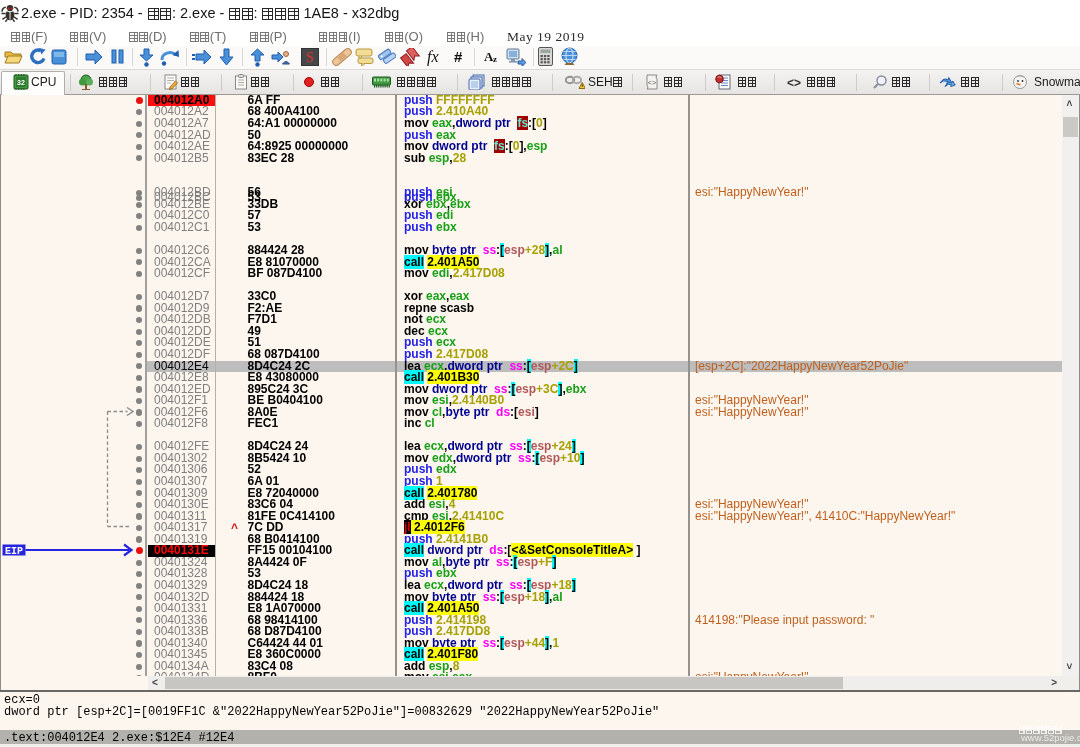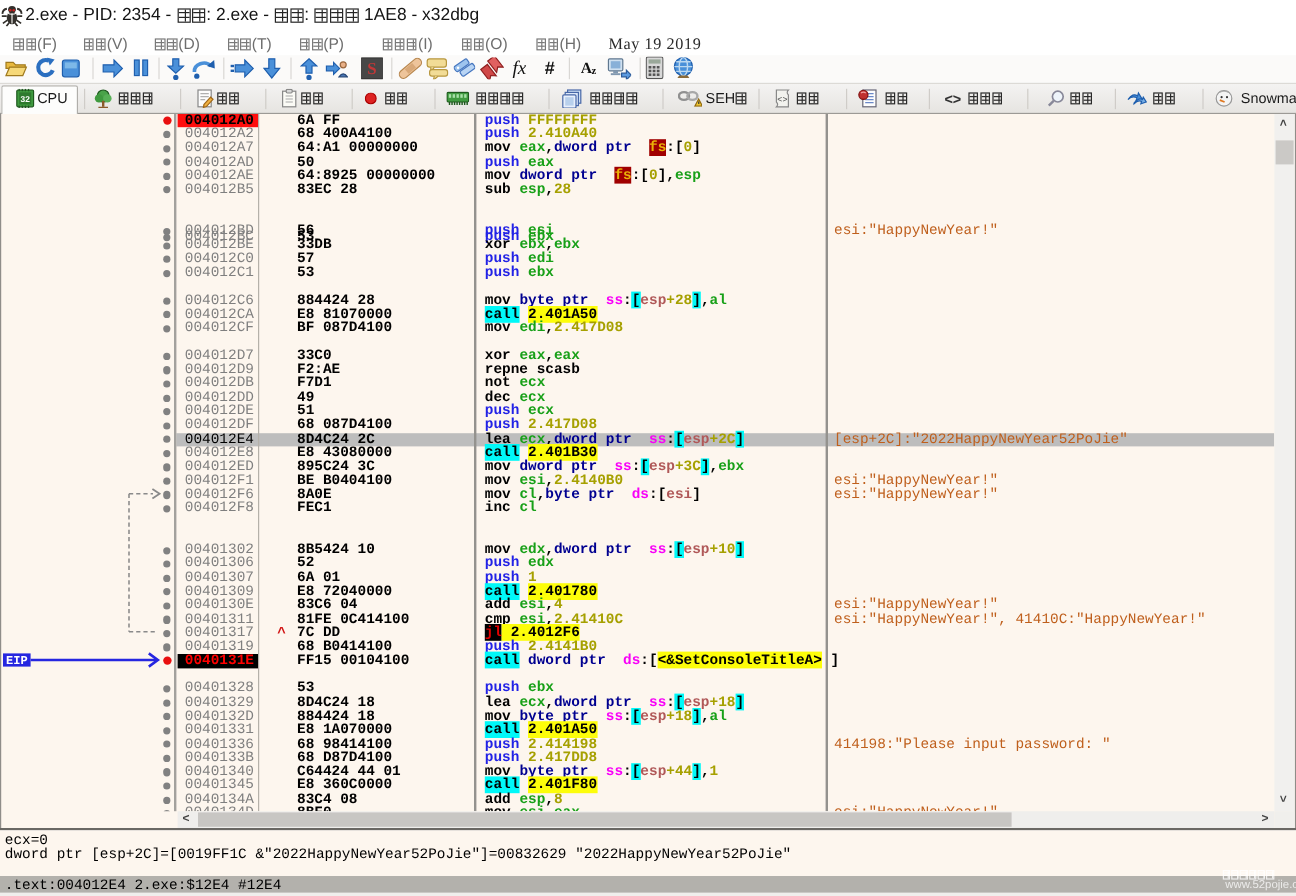--- a/index.html
+++ b/index.html
@@ -33,38 +33,38 @@
 #tabs { position:absolute; top:69px; left:0; width:1080px; height:25.5px;
   background:linear-gradient(#f4f3f2,#e6e4e1); border-top:1px solid #dcdad6; border-bottom:1px solid #9c9a96; }
 #tabs .active { position:absolute; left:1px; top:0.5px; width:64px; height:24.5px; background:#fdfdfc;
   border:1px solid #b0aeaa; border-bottom:none; border-radius:2px 2px 0 0; }
 .tlbl { position:absolute; top:5px; font-size:12px; color:#1a1a1a; }
 
 
 #main { position:absolute; top:95px; left:0; width:1080px; height:595px;
   background:#fdf6ee; border-left:1.5px solid #8f8d89; border-right:1.5px solid #8f8d89; overflow:hidden; }
 #rows { position:absolute; left:0; top:0; width:1061px; height:581px; overflow:hidden;
-  font-family:Liberation Mono, monospace; font-size:12px; font-weight:bold; }
+  font-family:Liberation Sans, sans-serif; font-size:12px; font-weight:bold; }
 .row { position:absolute; left:0; width:1061px; height:11.55px; line-height:11.55px; white-space:pre; }
 .selbar { position:absolute; left:146px; top:0; width:915px; height:11.55px; background:#bdbdbd; }
 .dot { position:absolute; left:135px; top:2.8px; width:6.2px; height:6.2px; border-radius:50%; background:#818181; }
 .rdot { left:134.5px; top:2.2px; width:7px; height:7px; background:#e90f0f; }
 .addr { position:absolute; left:146.5px; top:0; width:67px; height:11.5px; color:#7f7f7f; padding-left:6.5px; font-weight:normal }
 .addr.bp { background:#fe0e0e; color:#000; font-weight:bold }
 .addr.sel { color:#000; }
 .addr.eip { background:#000; color:#f00; font-weight:bold }
 .byt { position:absolute; left:246.5px; top:0; color:#000; }
 .ins { position:absolute; left:403px; top:0; color:#000; }
 .cmt { position:absolute; left:694px; top:0; color:#bf5f1c; font-weight:normal; }
 .caret { position:absolute; left:230px; top:1px; color:#d21616; }
 .b { color:#2222e6 } .n { color:#000090 } .g { color:#18a018 } .o { color:#a6a000 }
 .m { color:#f800f8 } .e { color:#b05858 }
 .cb { background:#00f8f8; color:#000 } .yb { background:#fdfd0a; color:#000 }
 .jr { background:#000000; color:#e00000 }
-.fsb { background:#a00000; color:#eab308 }
+.fsb { background:#a00000; color:#5eead4 }
 
 
 .vline { position:absolute; top:0; height:581px; }
 
 
 #jmp { position:absolute; left:0; top:0; }
 
 
 #vsb { position:absolute; left:1061px; top:0; width:17px; height:581px; background:#f1f0ee; }
 #vsb .thumb { position:absolute; left:1px; top:22px; width:15px; height:20px; background:#cbc9c6; }
@@ -379,29 +379,31 @@
 <div class="row" style="top:219.3px"><div class="dot"></div><div class="addr">004012DB</div><div class="byt">F7D1</div><div class="ins">not <i class="g">ecx</i></div></div>
 <div class="row" style="top:230.8px"><div class="dot"></div><div class="addr">004012DD</div><div class="byt">49</div><div class="ins">dec <i class="g">ecx</i></div></div>
 <div class="row" style="top:242.4px"><div class="dot"></div><div class="addr">004012DE</div><div class="byt">51</div><div class="ins"><i class="b">push</i> <i class="g">ecx</i></div></div>
 <div class="row" style="top:253.9px"><div class="dot"></div><div class="addr">004012DF</div><div class="byt">68 087D4100</div><div class="ins"><i class="b">push</i> <i class="o">2.417D08</i></div></div>
 <div class="row" style="top:265.5px"><div class="selbar"></div><div class="dot"></div><div class="addr sel">004012E4</div><div class="byt">8D4C24 2C</div><div class="ins">lea <i class="g">ecx</i>,<i class="n">dword ptr</i>  <i class="m">ss</i>:<i class="cb">[</i><i class="e">esp</i><i class="o">+2C</i><i class="cb">]</i></div><div class="cmt">[esp+2C]:"2022HappyNewYear52PoJie"</div></div>
 <div class="row" style="top:277.0px"><div class="dot"></div><div class="addr">004012E8</div><div class="byt">E8 43080000</div><div class="ins"><i class="cb">call</i> <i class="yb">2.401B30</i></div></div>
 <div class="row" style="top:288.6px"><div class="dot"></div><div class="addr">004012ED</div><div class="byt">895C24 3C</div><div class="ins">mov <i class="n">dword ptr</i>  <i class="m">ss</i>:<i class="cb">[</i><i class="e">esp</i><i class="o">+3C</i><i class="cb">]</i>,<i class="g">ebx</i></div></div>
 <div class="row" style="top:300.1px"><div class="dot"></div><div class="addr">004012F1</div><div class="byt">BE B0404100</div><div class="ins">mov <i class="g">esi</i>,<i class="o">2.4140B0</i></div><div class="cmt">esi:"HappyNewYear!"</div></div>
 <div class="row" style="top:311.7px"><div class="dot"></div><div class="addr">004012F6</div><div class="byt">8A0E</div><div class="ins">mov <i class="g">cl</i>,<i class="n">byte ptr</i>  <i class="m">ds</i>:[<i class="e">esi</i>]</div><div class="cmt">esi:"HappyNewYear!"</div></div>
 <div class="row" style="top:323.2px"><div class="dot"></div><div class="addr">004012F8</div><div class="byt">FEC1</div><div class="ins">inc <i class="g">cl</i></div></div>
+<div class="row" style="top:346.3px"><div class="dot"></div><div class="addr">004012FE</div><div class="byt">8D4C24 24</div><div class="ins">lea <i class="g">ecx</i>,<i class="n">dword ptr</i>  <i class="m">ss</i>:<i class="cb">[</i><i class="e">esp</i><i class="o">+24</i><i class="cb">]</i></div></div>
 <div class="row" style="top:357.9px"><div class="dot"></div><div class="addr">00401302</div><div class="byt">8B5424 10</div><div class="ins">mov <i class="g">edx</i>,<i class="n">dword ptr</i>  <i class="m">ss</i>:<i class="cb">[</i><i class="e">esp</i><i class="o">+10</i><i class="cb">]</i></div></div>
 <div class="row" style="top:369.4px"><div class="dot"></div><div class="addr">00401306</div><div class="byt">52</div><div class="ins"><i class="b">push</i> <i class="g">edx</i></div></div>
 <div class="row" style="top:381.0px"><div class="dot"></div><div class="addr">00401307</div><div class="byt">6A 01</div><div class="ins"><i class="b">push</i> <i class="o">1</i></div></div>
 <div class="row" style="top:392.5px"><div class="dot"></div><div class="addr">00401309</div><div class="byt">E8 72040000</div><div class="ins"><i class="cb">call</i> <i class="yb">2.401780</i></div></div>
 <div class="row" style="top:404.1px"><div class="dot"></div><div class="addr">0040130E</div><div class="byt">83C6 04</div><div class="ins">add <i class="g">esi</i>,<i class="o">4</i></div><div class="cmt">esi:"HappyNewYear!"</div></div>
 <div class="row" style="top:415.6px"><div class="dot"></div><div class="addr">00401311</div><div class="byt">81FE 0C414100</div><div class="ins">cmp <i class="g">esi</i>,<i class="o">2.41410C</i></div><div class="cmt">esi:"HappyNewYear!", 41410C:"HappyNewYear!"</div></div>
 <div class="row" style="top:427.2px"><div class="dot"></div><div class="addr">00401317</div><div class="byt">7C DD</div><div class="caret">^</div><div class="ins"><i class="jr">jl</i><i class="yb"> 2.4012F6</i></div></div>
 <div class="row" style="top:438.7px"><div class="dot"></div><div class="addr">00401319</div><div class="byt">68 B0414100</div><div class="ins"><i class="b">push</i> <i class="o">2.4141B0</i></div></div>
 <div class="row" style="top:450.3px"><div class="dot rdot"></div><div class="addr eip">0040131E</div><div class="byt">FF15 00104100</div><div class="ins"><i class="cb">call</i> <i class="n">dword ptr</i>  <i class="m">ds</i>:[<i class="yb">&lt;&amp;SetConsoleTitleA&gt;</i> ]</div></div>
+<div class="row" style="top:461.8px"><div class="dot"></div><div class="addr">00401324</div><div class="byt">8A4424 0F</div><div class="ins">mov <i class="g">al</i>,<i class="n">byte ptr</i>  <i class="m">ss</i>:<i class="cb">[</i><i class="e">esp</i><i class="o">+F</i><i class="cb">]</i></div></div>
 <div class="row" style="top:473.4px"><div class="dot"></div><div class="addr">00401328</div><div class="byt">53</div><div class="ins"><i class="b">push</i> <i class="g">ebx</i></div></div>
 <div class="row" style="top:484.9px"><div class="dot"></div><div class="addr">00401329</div><div class="byt">8D4C24 18</div><div class="ins">lea <i class="g">ecx</i>,<i class="n">dword ptr</i>  <i class="m">ss</i>:<i class="cb">[</i><i class="e">esp</i><i class="o">+18</i><i class="cb">]</i></div></div>
 <div class="row" style="top:496.5px"><div class="dot"></div><div class="addr">0040132D</div><div class="byt">884424 18</div><div class="ins">mov <i class="n">byte ptr</i>  <i class="m">ss</i>:<i class="cb">[</i><i class="e">esp</i><i class="o">+18</i><i class="cb">]</i>,<i class="g">al</i></div></div>
 <div class="row" style="top:508.0px"><div class="dot"></div><div class="addr">00401331</div><div class="byt">E8 1A070000</div><div class="ins"><i class="cb">call</i> <i class="yb">2.401A50</i></div></div>
 <div class="row" style="top:519.5px"><div class="dot"></div><div class="addr">00401336</div><div class="byt">68 98414100</div><div class="ins"><i class="b">push</i> <i class="o">2.414198</i></div><div class="cmt">414198:"Please input password: "</div></div>
 <div class="row" style="top:531.1px"><div class="dot"></div><div class="addr">0040133B</div><div class="byt">68 D87D4100</div><div class="ins"><i class="b">push</i> <i class="o">2.417DD8</i></div></div>
 <div class="row" style="top:542.6px"><div class="dot"></div><div class="addr">00401340</div><div class="byt">C64424 44 01</div><div class="ins">mov <i class="n">byte ptr</i>  <i class="m">ss</i>:<i class="cb">[</i><i class="e">esp</i><i class="o">+44</i><i class="cb">]</i>,<i class="o">1</i></div></div>
 <div class="row" style="top:554.2px"><div class="dot"></div><div class="addr">00401345</div><div class="byt">E8 360C0000</div><div class="ins"><i class="cb">call</i> <i class="yb">2.401F80</i></div></div>
 <div class="row" style="top:565.8px"><div class="dot"></div><div class="addr">0040134A</div><div class="byt">83C4 08</div><div class="ins">add <i class="g">esp</i>,<i class="o">8</i></div></div>
 <div class="row" style="top:577.3px"><div class="dot"></div><div class="addr">0040134D</div><div class="byt">8BF0</div><div class="ins">mov <i class="g">esi</i>,<i class="g">eax</i></div><div class="cmt">esi:"HappyNewYear!"</div></div>

